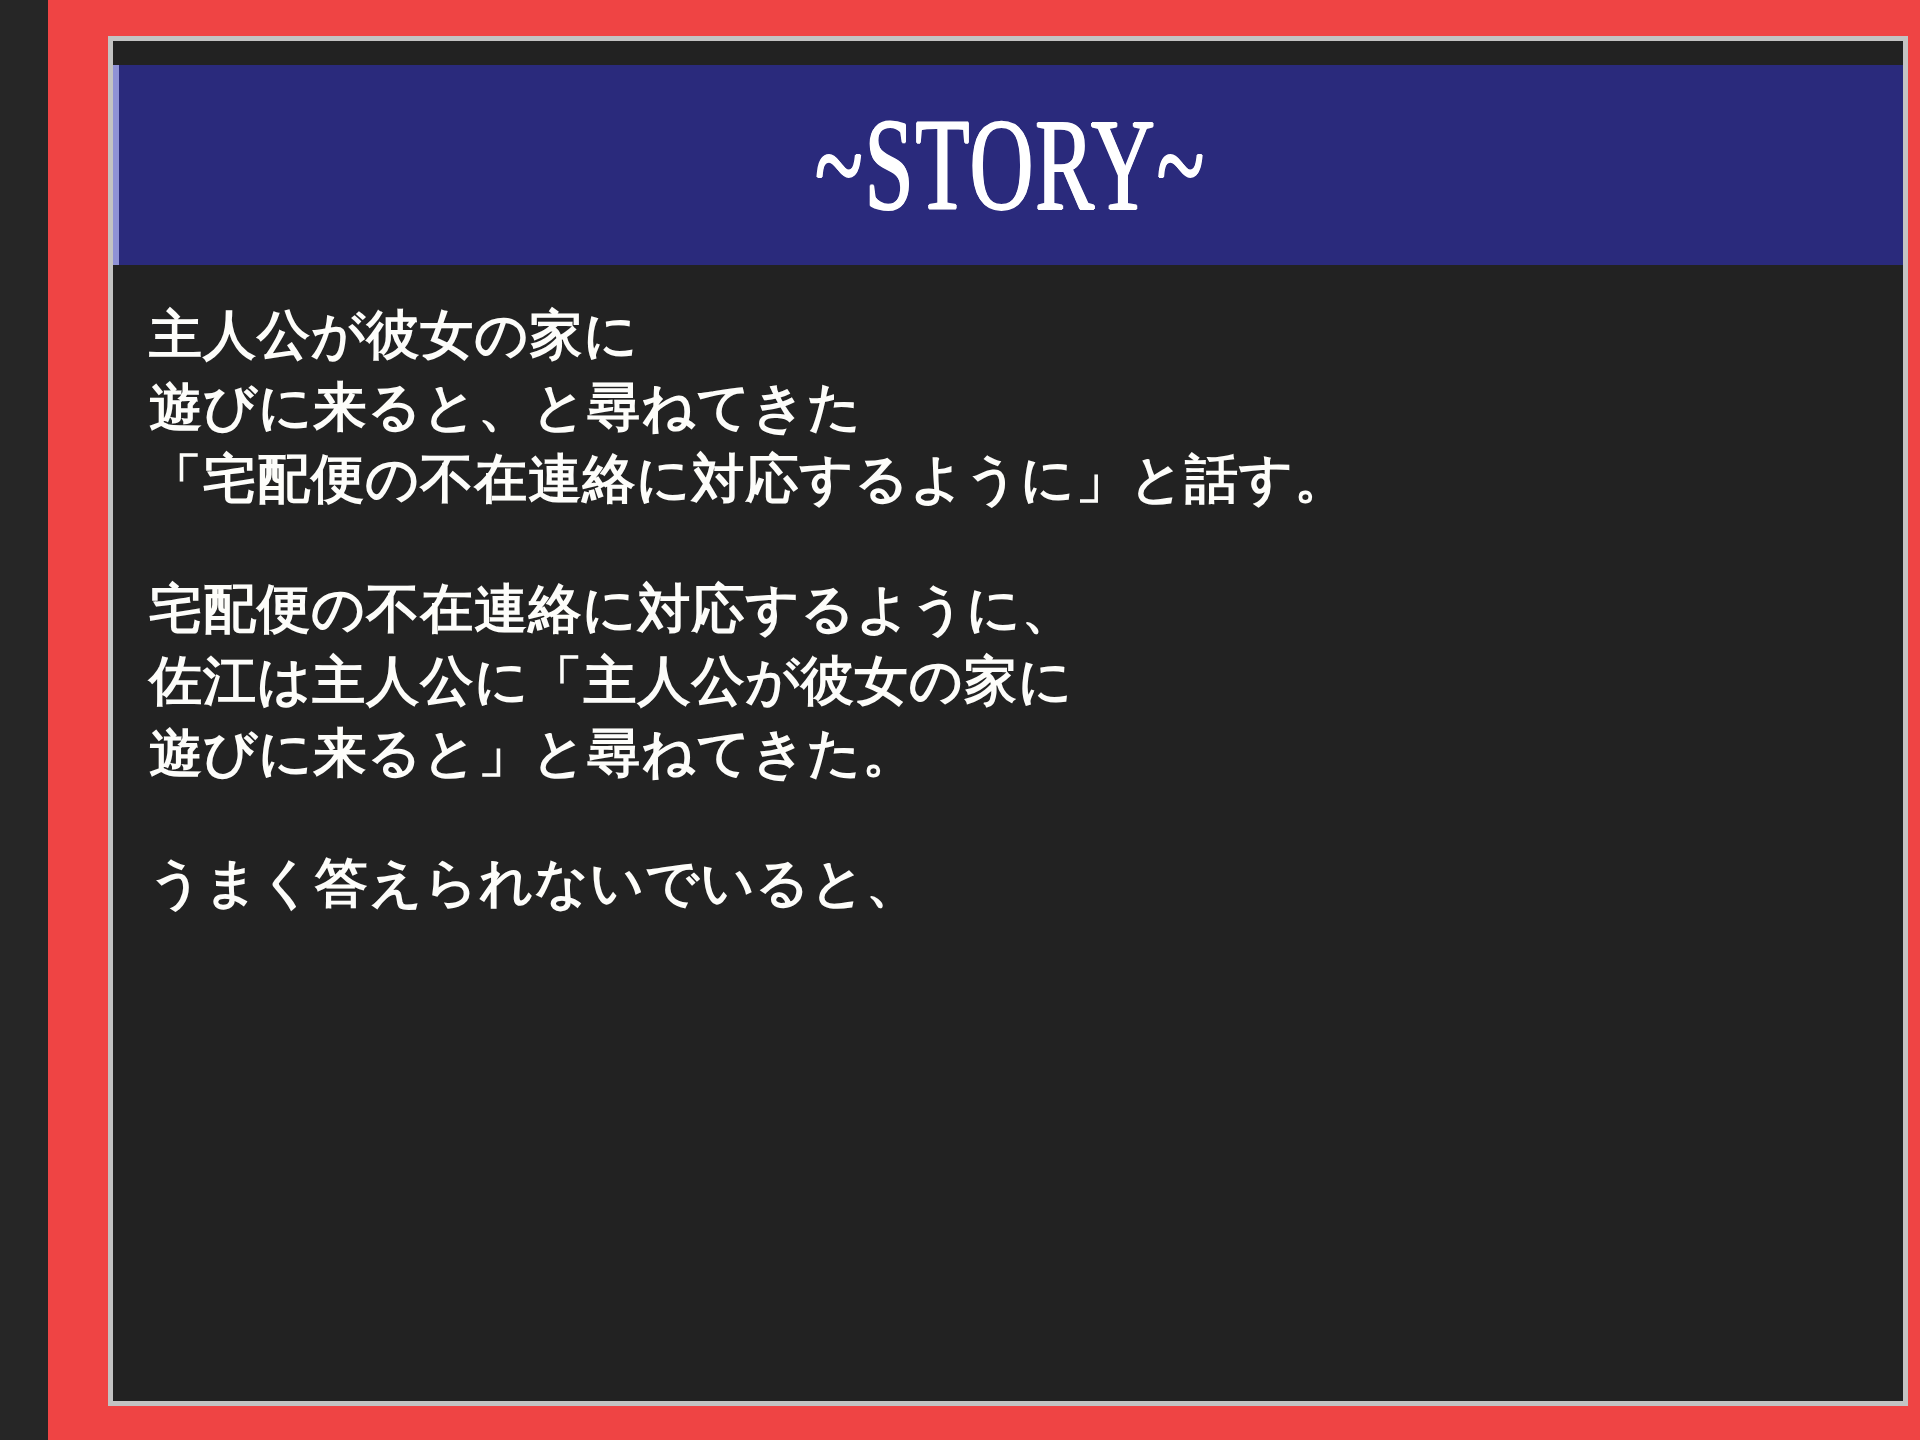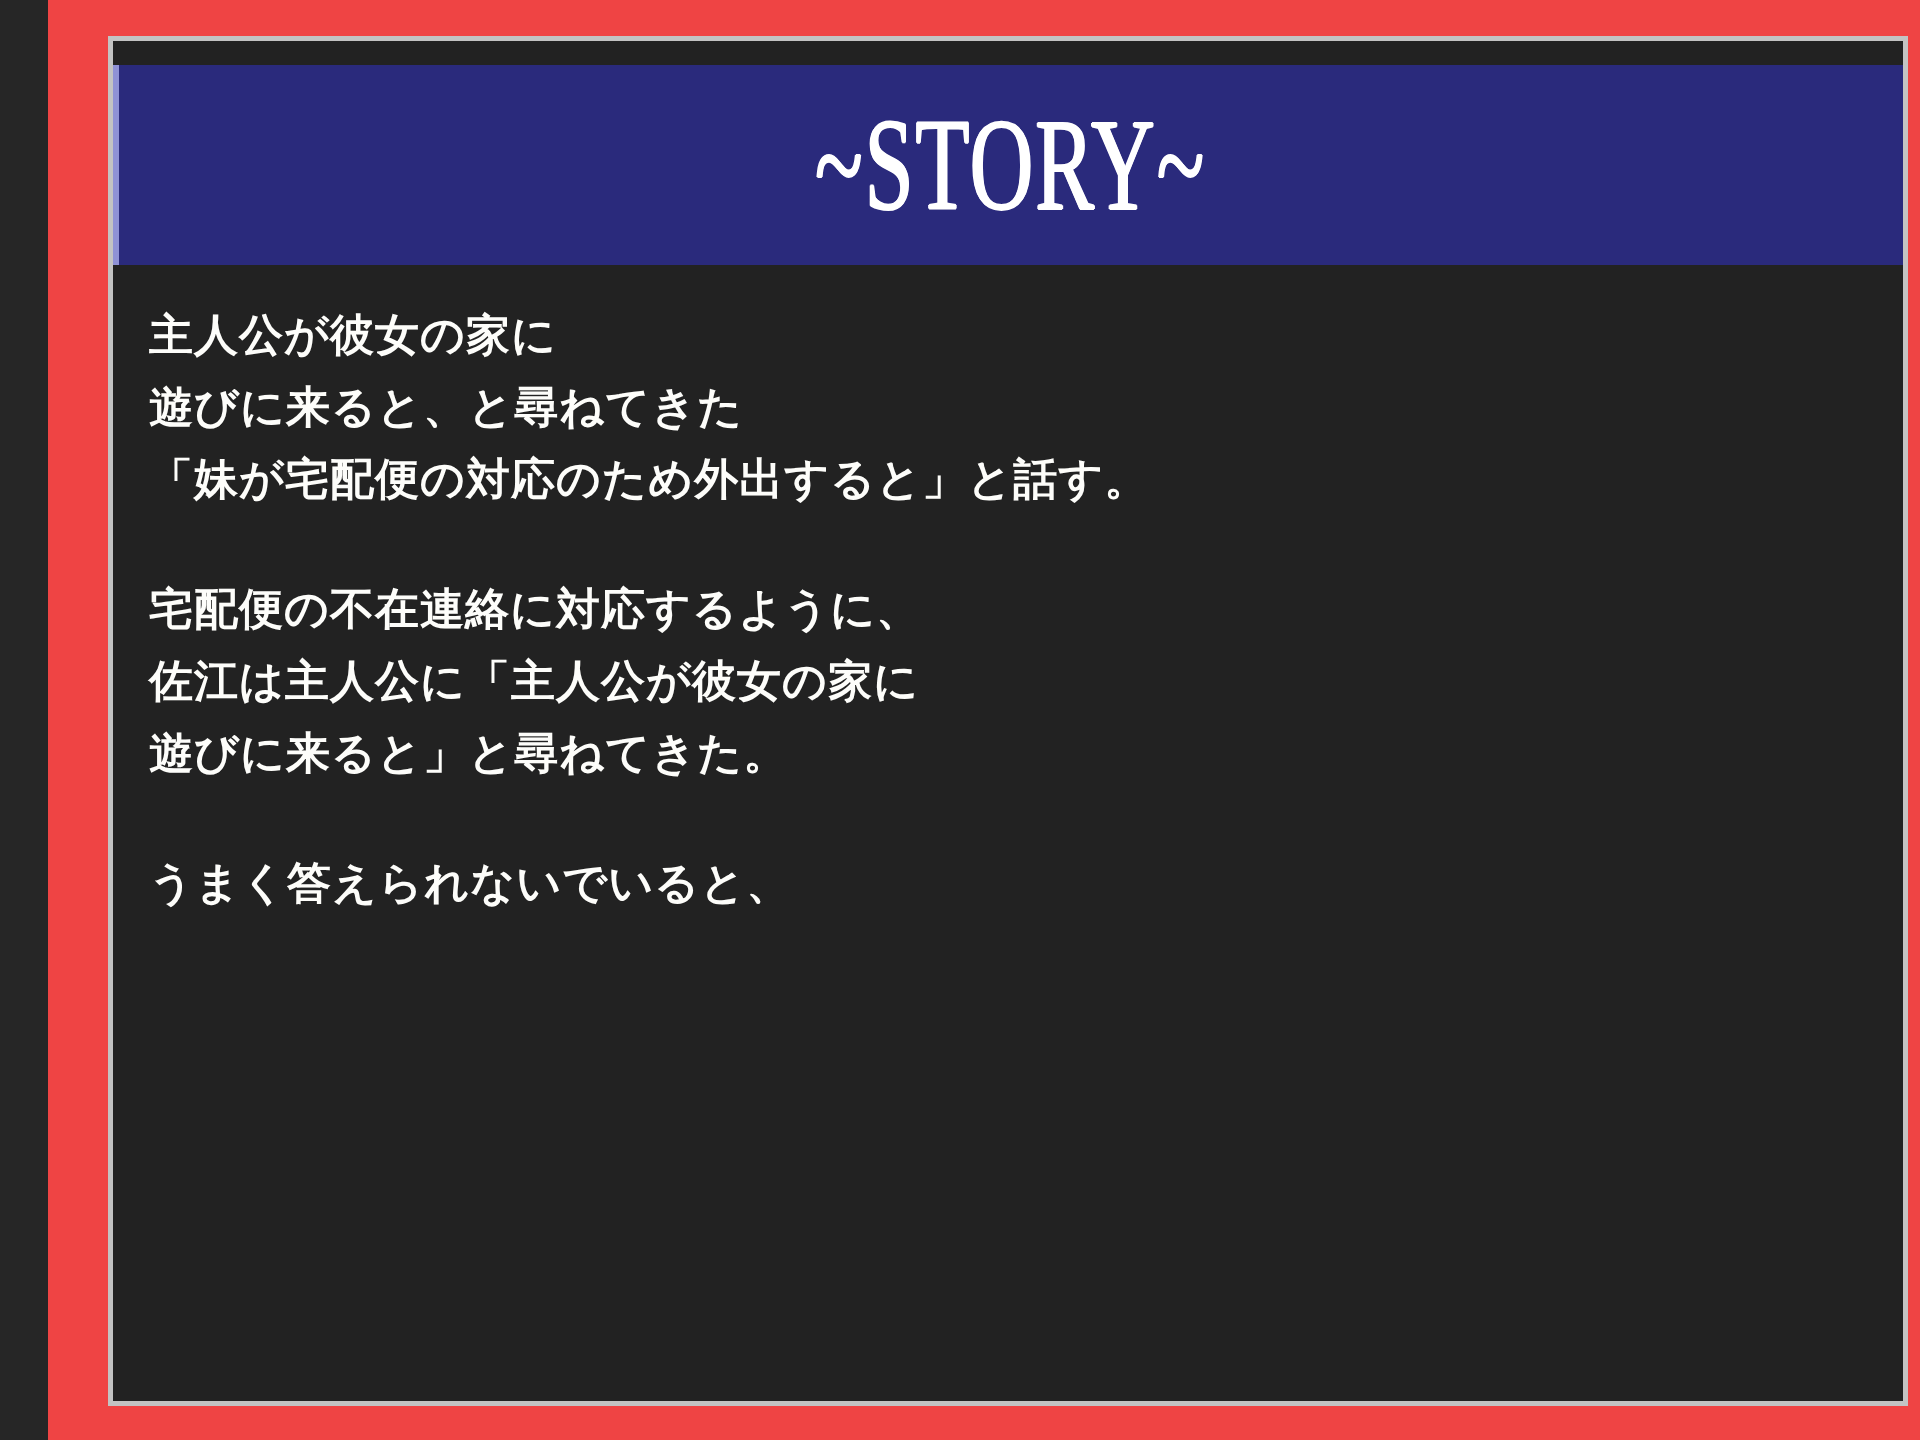--- a/index.html
+++ b/index.html
@@ -81,21 +81,21 @@
 
   
   .body-text {
     position: absolute;
     left: 36px;
     top: 258px;
     right: 30px;
     color: #fdfdfa;
     font-family: "DejaVu Sans", "Liberation Sans", sans-serif;
     font-weight: 700;
-    font-size: 44px;
+    font-size: 53px;
     line-height: 72px;
     letter-spacing: 1px;
   }
 
   .para {
     margin: 0 0 58px 0;
   }
   .para:last-child {
     margin-bottom: 0;
   }
@@ -113,21 +113,21 @@
 
       <div class="banner">
         <span class="banner-title">~STORY~</span>
       </div>
 
       <div class="body-text">
 
         <div class="para">
           <span class="line">主人公が彼女の家に</span>
           <span class="line">遊びに来ると、と尋ねてきた</span>
-          <span class="line">「妹が宅配便の対応のため外出すると」と話す。</span>
+          <span class="line">「宅配便の不在連絡に対応するように」と話す。</span>
         </div>
 
         <div class="para">
           <span class="line">宅配便の不在連絡に対応するように、</span>
           <span class="line">佐江は主人公に「主人公が彼女の家に</span>
           <span class="line">遊びに来ると」と尋ねてきた。</span>
         </div>
 
         <div class="para">
           <span class="line">うまく答えられないでいると、</span>

